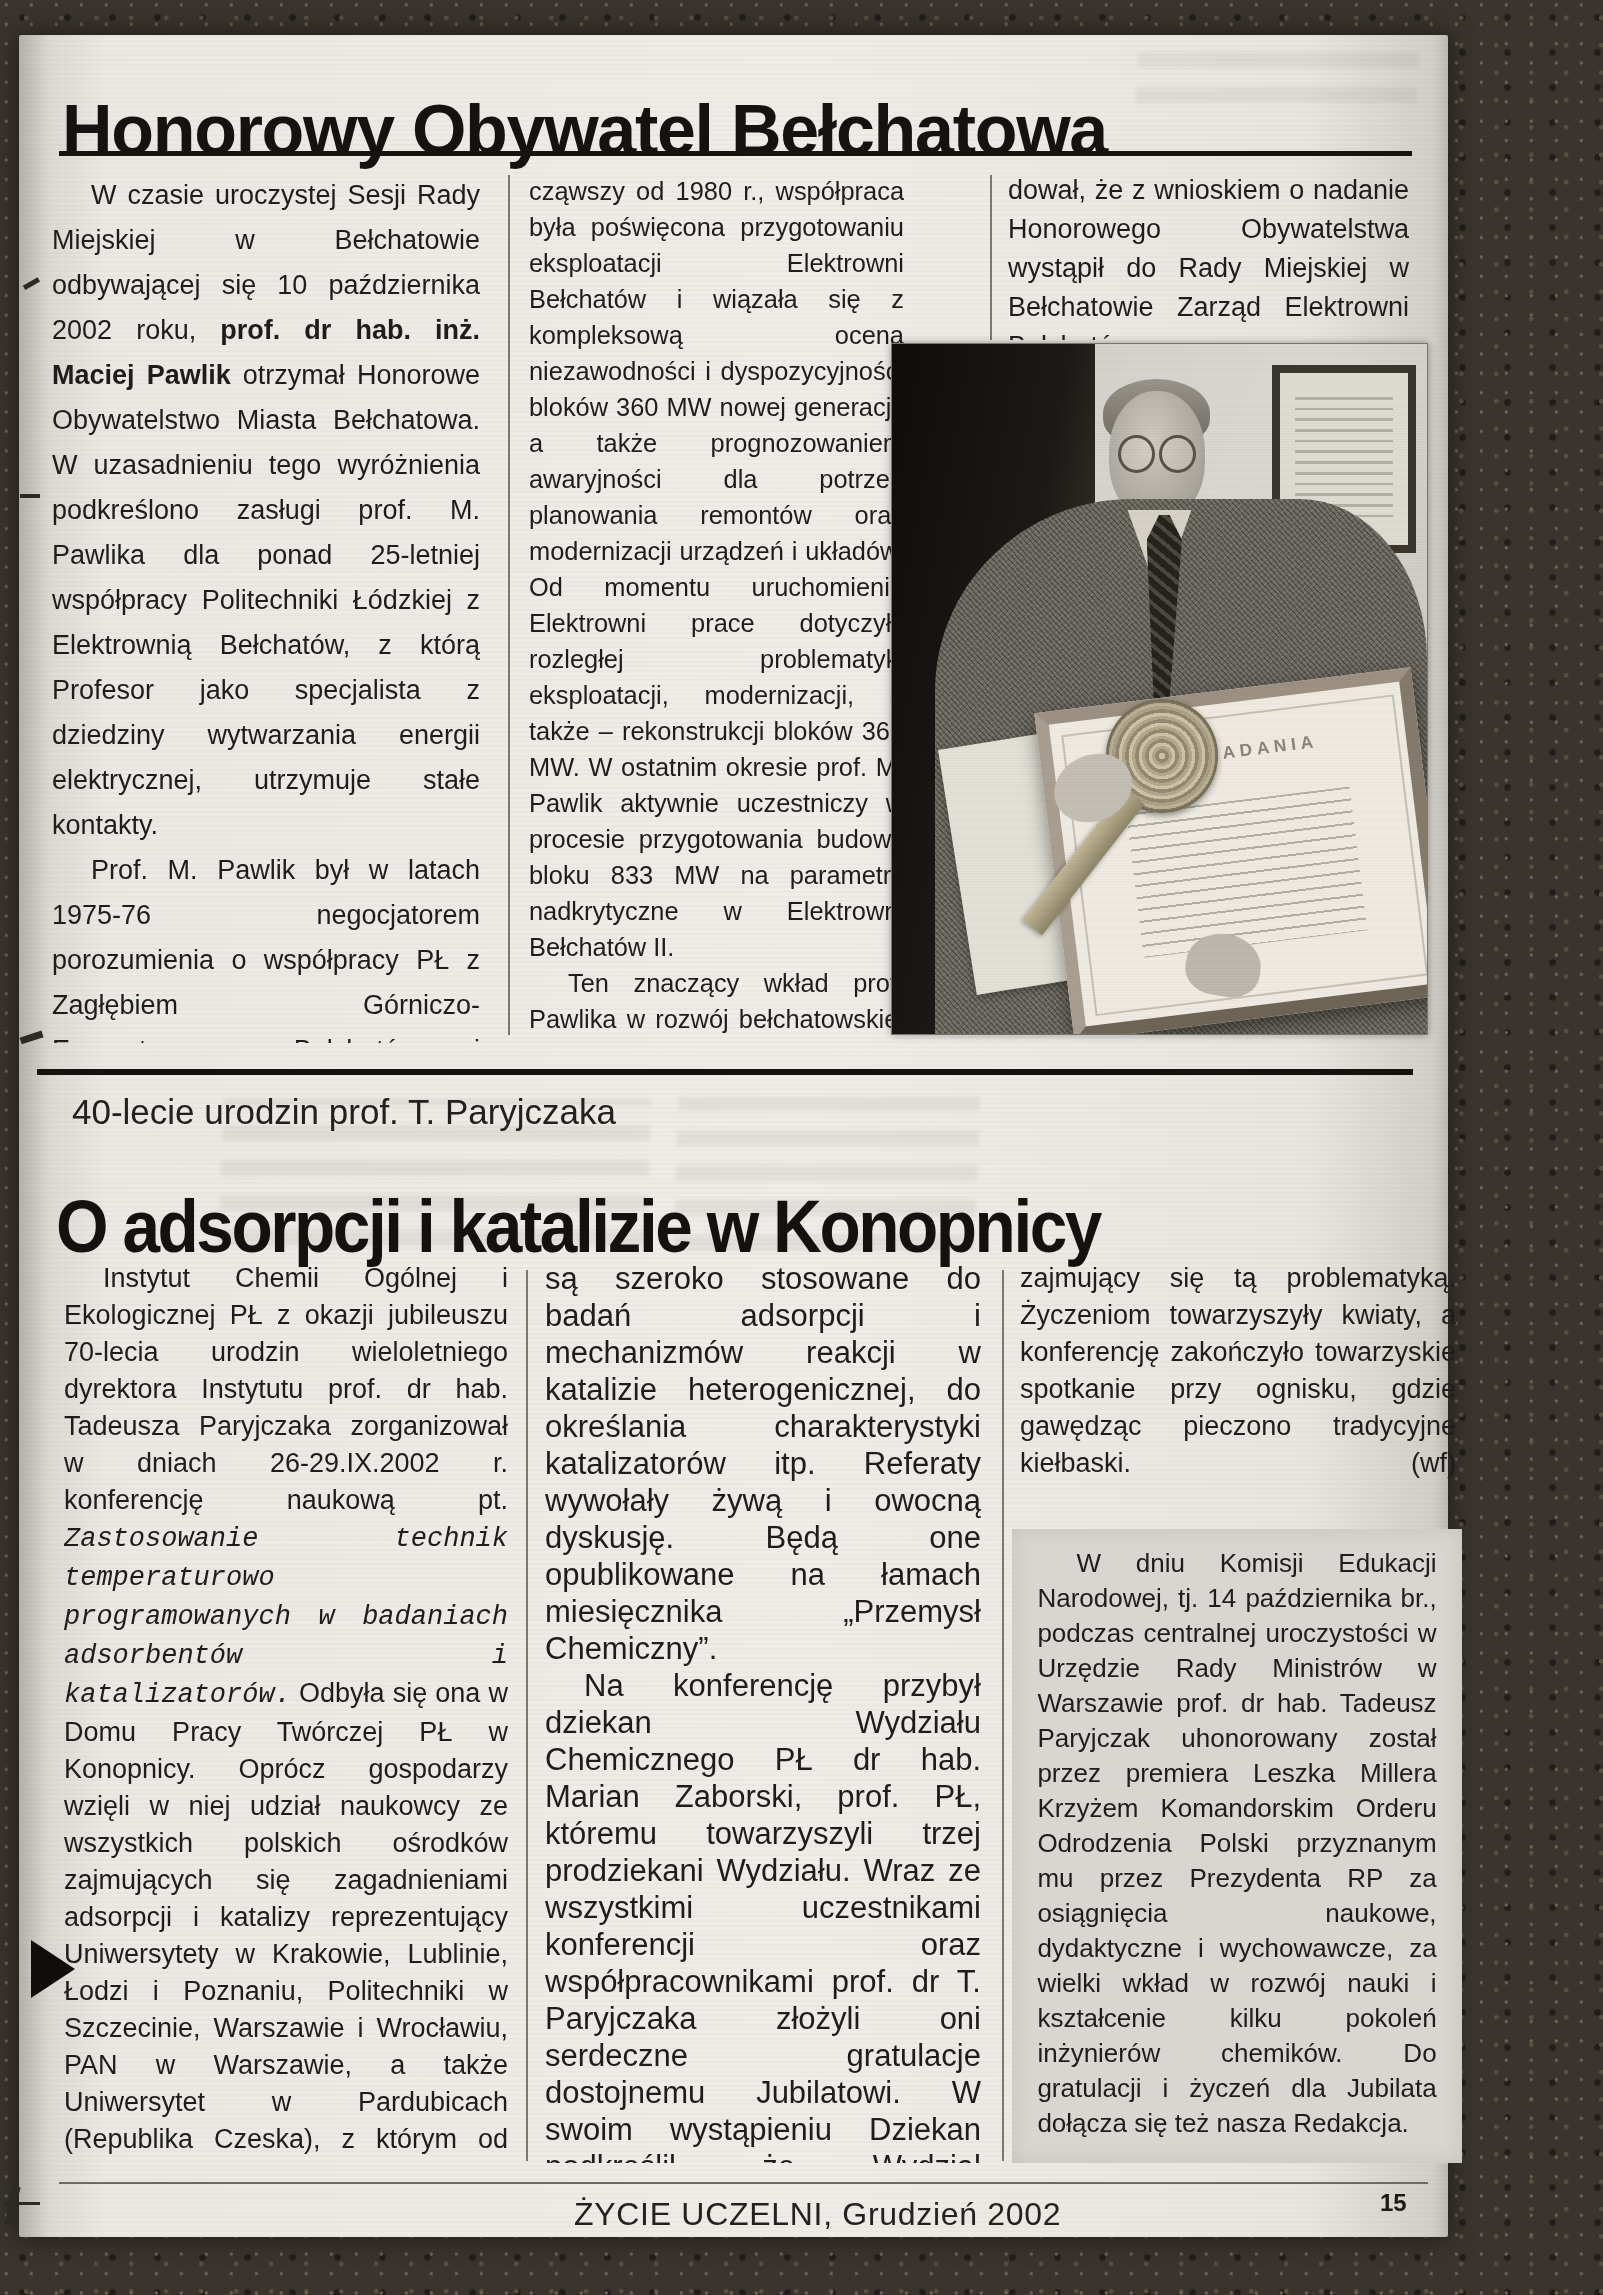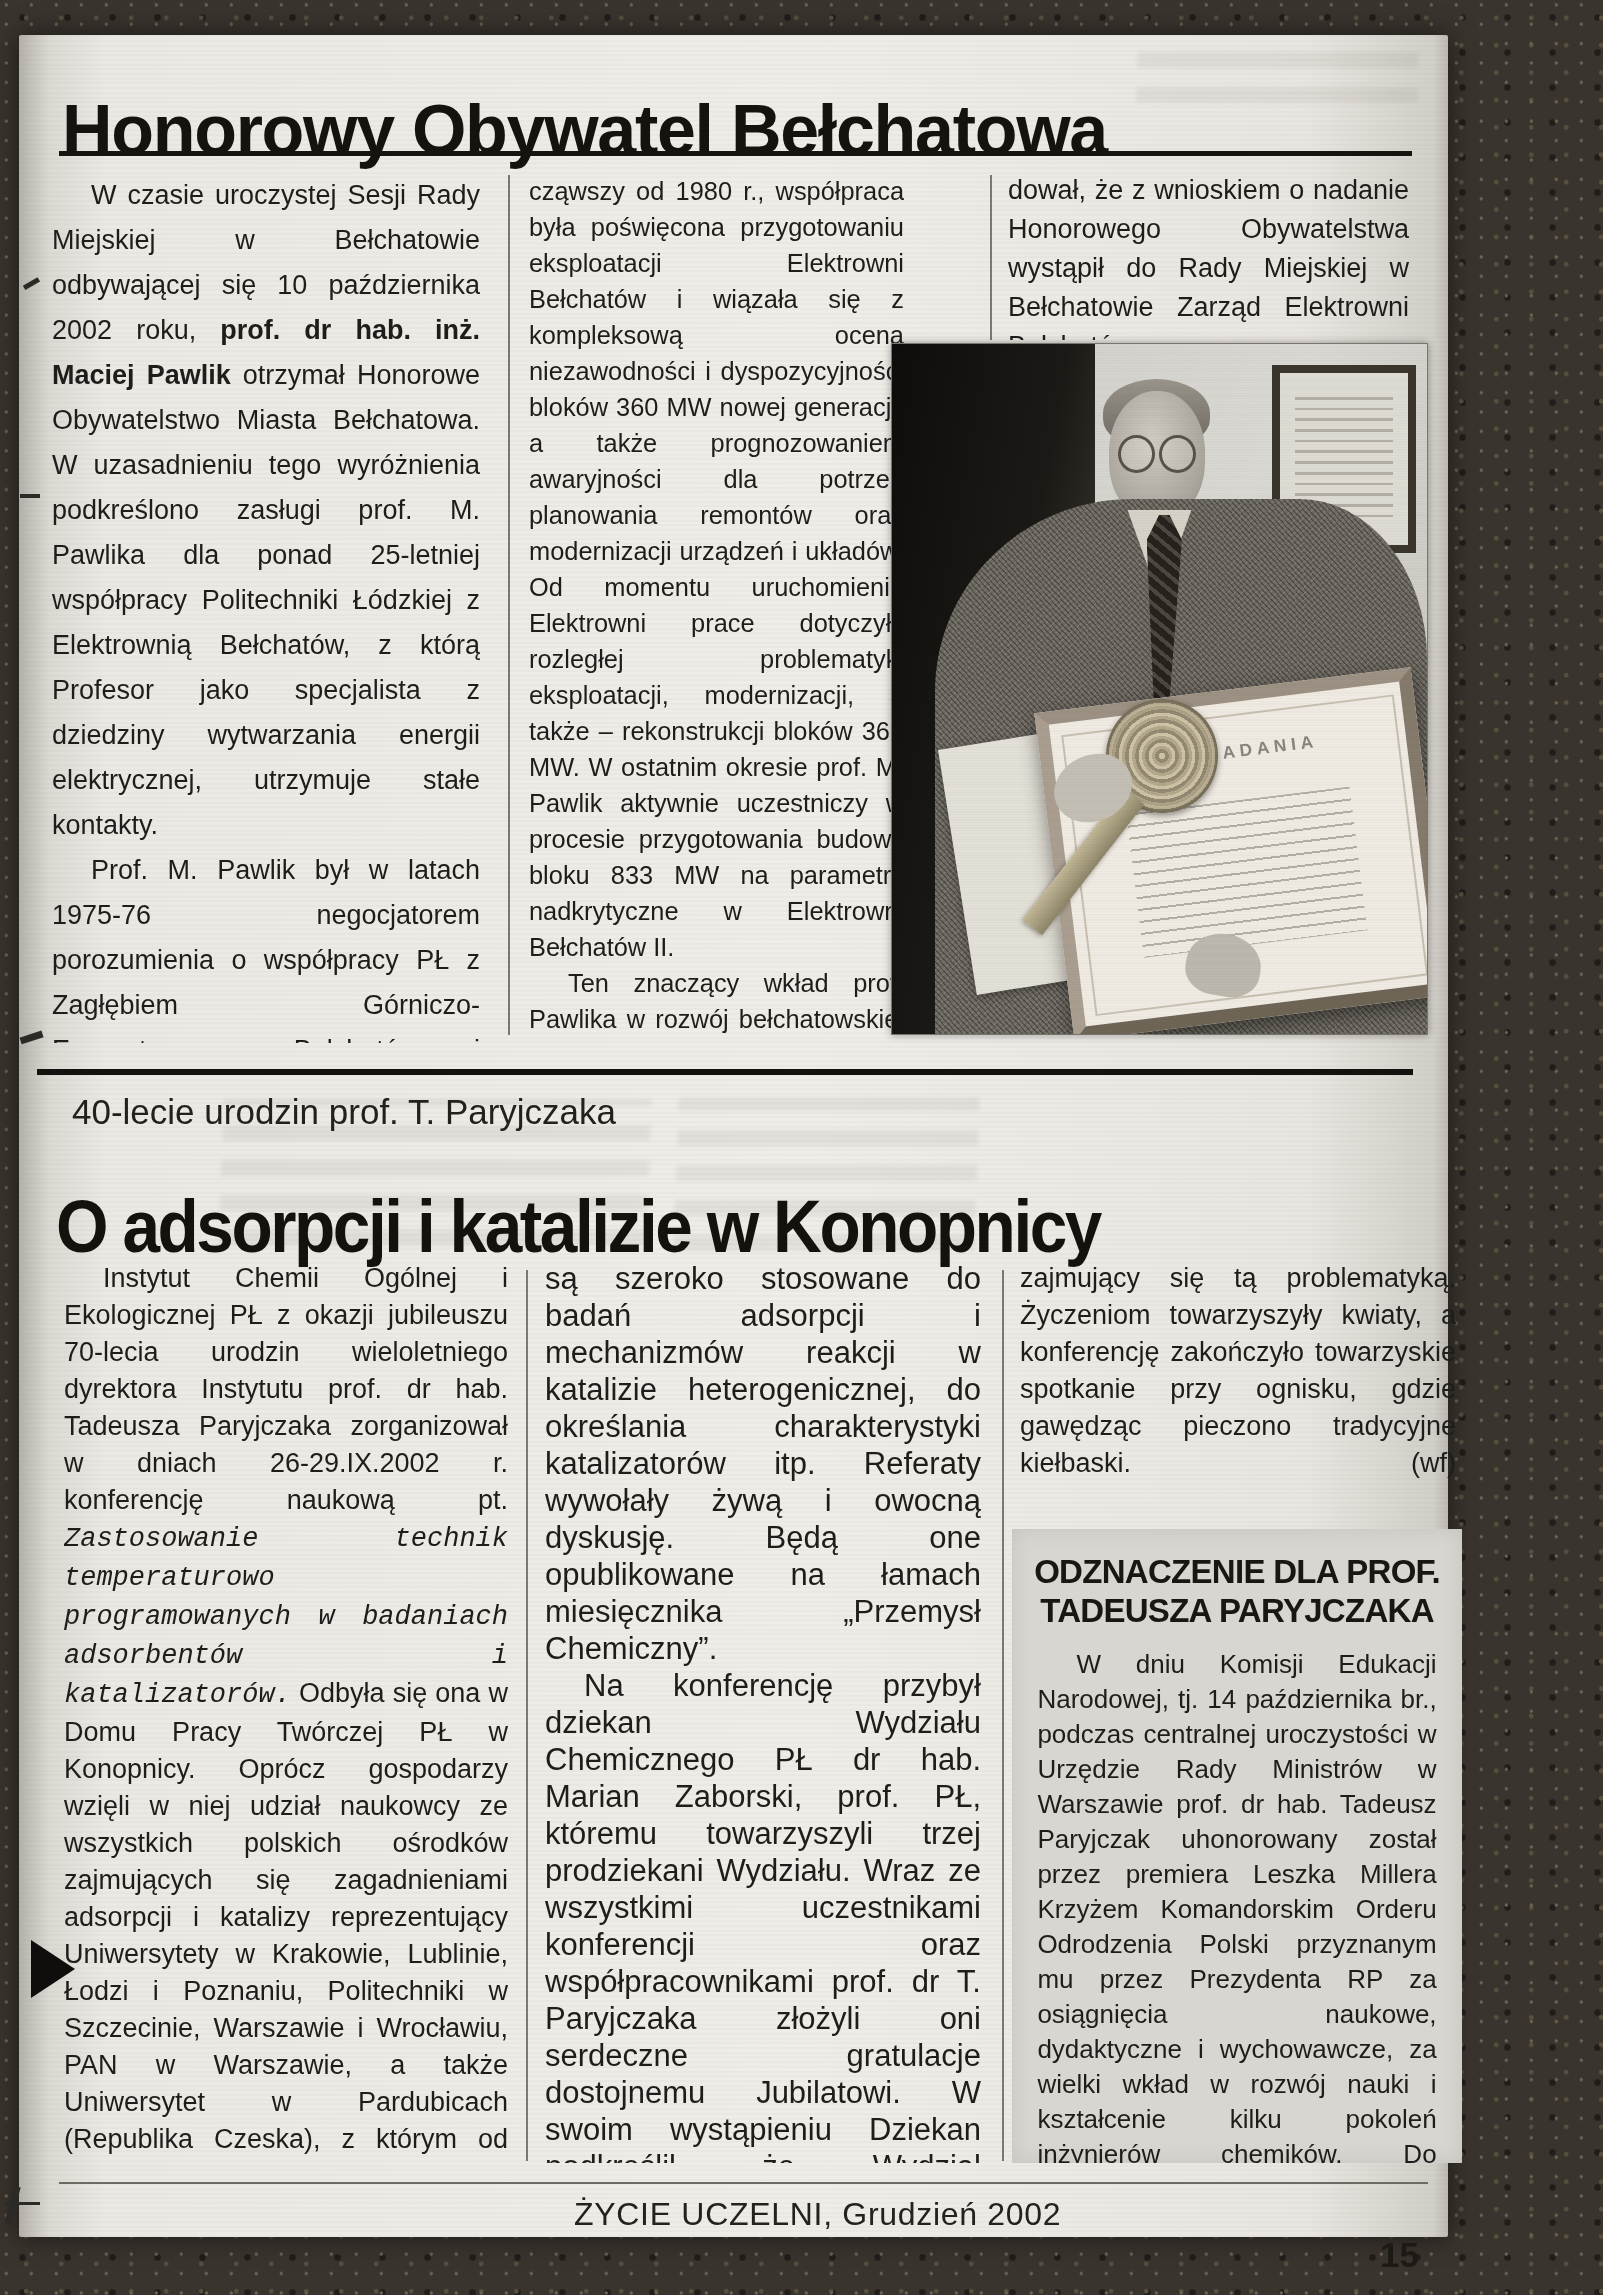--- a/index.html
+++ b/index.html
@@ -88,21 +88,21 @@
   .a2c3{left:1020px;top:1260px;width:436px;height:262px;font-size:27px;line-height:37px;}
   
   .sidebar{position:absolute;left:1012px;top:1529px;width:450px;height:634px;background:#d8d6d1;
     box-shadow:inset 0 0 20px rgba(90,85,75,.15);overflow:hidden;}
   .sidebar-head{margin:23px 13.4px 6.7px 13.4px;text-align:center;font-weight:bold;font-size:33px;line-height:39px;
     letter-spacing:-0.7px;color:#191713;}
   .sidebar-body{margin:17.4px 25.4px 0 25.4px;font-size:26px;line-height:35px;}
   
   .footer-rule{position:absolute;left:59px;top:2182px;width:1369px;height:2px;background:#6d6a64;}
   .footer-journal{position:absolute;left:574px;top:2196px;font-size:32px;color:#24221e;letter-spacing:0.7px;}
-  .page-number{position:absolute;left:1380px;top:2189px;font-size:35px;font-weight:bold;color:#1c1a16;margin-top:46px;}
+  .page-number{position:absolute;left:1380px;top:2189px;font-size:24px;font-weight:bold;color:#1c1a16;}
   
   .ghost{position:absolute;background:repeating-linear-gradient(0deg, rgba(100,95,88,.20) 0 16px, transparent 16px 35px);
     filter:blur(2px);opacity:.45;transform:skewX(-2deg);}
   .mark{position:absolute;background:#2c2a26;}
   .margin-triangle{position:absolute;left:31px;top:1940px;width:0;height:0;
     border-top:29px solid transparent;border-bottom:29px solid transparent;border-left:44px solid #0f0e0c;}
 </style>
 </head>
 <body>
 
@@ -176,24 +176,20 @@
     <div class="col a2c2">
         <p class="para"><span>są szeroko stosowane do badań adsorpcji i mechanizmów reakcji w katalizie heterogenicznej, do określania charakterystyki katalizatorów itp. Referaty wywołały żywą i owocną dyskusję. Będą one opublikowane na łamach miesięcznika „Przemysł Chemiczny”.</span></p>
         <p class="para indent"><span>Na konferencję przybył dziekan Wydziału Chemicznego PŁ dr hab. Marian Zaborski, prof. PŁ, któremu towarzyszyli trzej prodziekani Wydziału. Wraz ze wszystkimi uczestnikami konferencji oraz współpracownikami prof. dr T. Paryjczaka złożyli oni serdeczne gratulacje dostojnemu Jubilatowi. W swoim wystąpieniu Dziekan podkreślił, że Wydział zawdzięcza profesorowi Paryjczakowi stworzenie prężnego i liczącego się nie tylko w kraju ale i zagranicą ośrodka badania adsorbentów i katalizatorów. Ze szkoły profesora Paryjczaka wywodzą się liczni profesorowie, doktorzy habilitowani i doktorzy</span></p>
       </div>
     <div class="vrule" style="left:1002px;top:1270px;height:891px;"></div>
     <div class="col a2c3">
         <p class="para"><span>zajmujący się tą problematyką. Życzeniom towarzyszyły kwiaty, a konferencję zakończyło towarzyskie spotkanie przy ognisku, gdzie gawędząc pieczono tradycyjne kiełbaski. </span><span class="right">(wf)</span></p>
       </div>
 
     <div class="sidebar">
-      <div class="sidebar-head">
-        <div>ODZNACZENIE DLA PROF.</div>
-        <div>TADEUSZA PARYJCZAKA</div>
-      </div>
       <div class="sidebar-body">
           <p class="para indent"><span>W dniu Komisji Edukacji Narodowej, tj. 14 października br., podczas centralnej uroczystości w Urzędzie Rady Ministrów w Warszawie prof. dr hab. Tadeusz Paryjczak uhonorowany został przez premiera Leszka Millera Krzyżem Komandorskim Orderu Odrodzenia Polski przyznanym mu przez Prezydenta RP za osiągnięcia naukowe, dydaktyczne i wychowawcze, za wielki wkład w rozwój nauki i kształcenie kilku pokoleń inżynierów chemików. Do gratulacji i życzeń dla Jubilata dołącza się też nasza Redakcja.</span></p>
         </div>
     </div>
   </div>
 
   <div class="footer-rule"></div>
   <div class="footer-journal">ŻYCIE UCZELNI,  Grudzień 2002</div>
   <div class="page-number">15</div>
 

